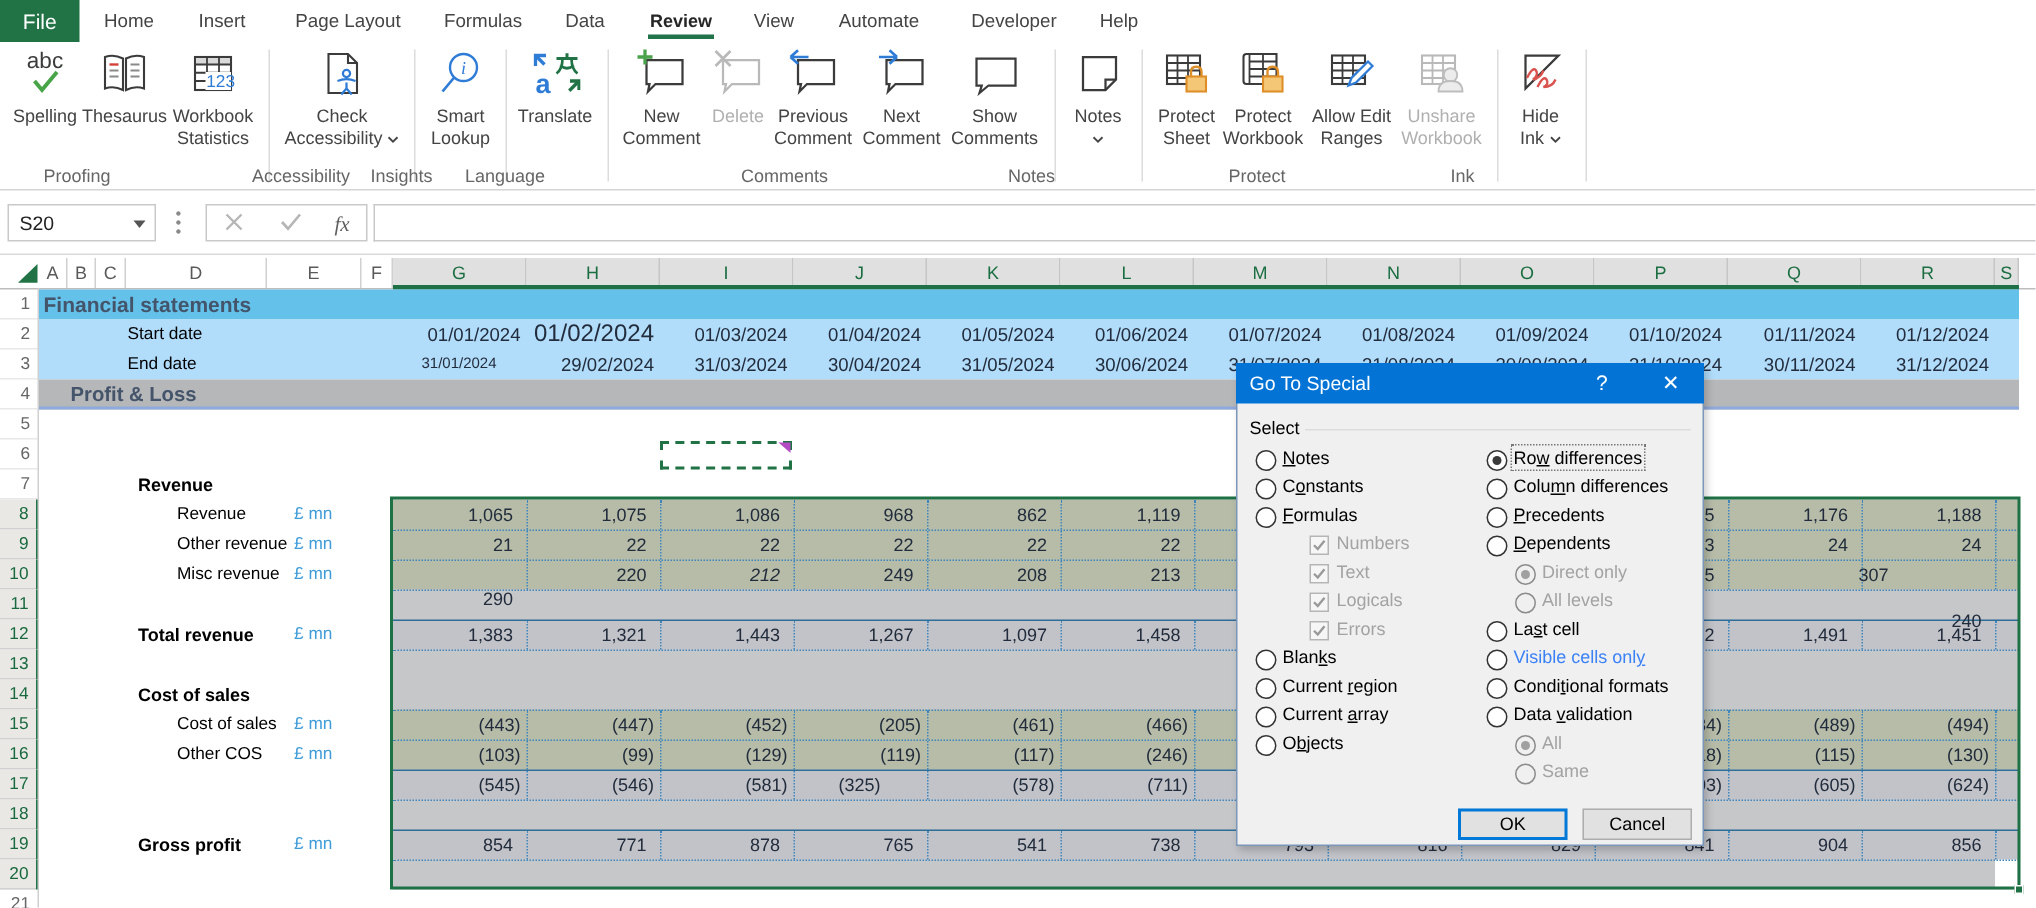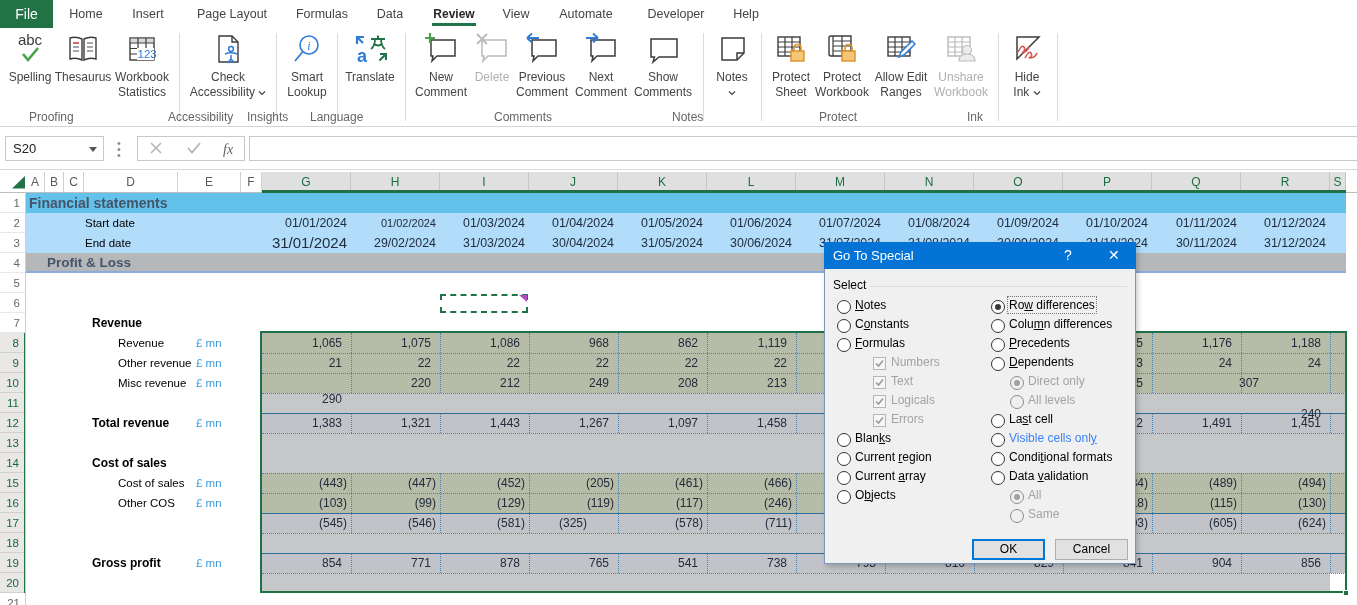--- a/index.html
+++ b/index.html
@@ -367,32 +367,32 @@
 <div class="lab" style="left:118px;top:493px">Other COS</div>
 <div class="lab bold" style="left:92px;top:553px">Gross profit</div>
 <div class="mn" style="left:196px;top:333px">£ mn</div>
 <div class="mn" style="left:196px;top:353px">£ mn</div>
 <div class="mn" style="left:196px;top:373px">£ mn</div>
 <div class="mn" style="left:196px;top:413px">£ mn</div>
 <div class="mn" style="left:196px;top:473px">£ mn</div>
 <div class="mn" style="left:196px;top:493px">£ mn</div>
 <div class="mn" style="left:196px;top:553px">£ mn</div>
 <div class="num" style="left:265px;top:213px;width:82px;font-size:12.4px;">01/01/2024</div>
-<div class="num" style="left:354px;top:213px;width:82px;font-size:11px;">01/02/2024</div>
+<div class="num" style="left:354px;top:213px;width:82px;font-size:16px;">01/02/2024</div>
 <div class="num" style="left:443px;top:213px;width:82px;font-size:12.4px;">01/03/2024</div>
 <div class="num" style="left:532px;top:213px;width:82px;font-size:12.4px;">01/04/2024</div>
 <div class="num" style="left:621px;top:213px;width:82px;font-size:12.4px;">01/05/2024</div>
 <div class="num" style="left:710px;top:213px;width:82px;font-size:12.4px;">01/06/2024</div>
 <div class="num" style="left:799px;top:213px;width:82px;font-size:12.4px;">01/07/2024</div>
 <div class="num" style="left:888px;top:213px;width:82px;font-size:12.4px;">01/08/2024</div>
 <div class="num" style="left:977px;top:213px;width:82px;font-size:12.4px;">01/09/2024</div>
 <div class="num" style="left:1066px;top:213px;width:82px;font-size:12.4px;">01/10/2024</div>
 <div class="num" style="left:1155px;top:213px;width:82px;font-size:12.4px;">01/11/2024</div>
 <div class="num" style="left:1244px;top:213px;width:82px;font-size:12.4px;">01/12/2024</div>
-<div class="num" style="left:265px;top:233px;width:82px;font-size:15px;">31/01/2024</div>
+<div class="num" style="left:265px;top:233px;width:82px;font-size:10px;text-align:center;">31/01/2024</div>
 <div class="num" style="left:354px;top:233px;width:82px;font-size:12.4px;">29/02/2024</div>
 <div class="num" style="left:443px;top:233px;width:82px;font-size:12.4px;">31/03/2024</div>
 <div class="num" style="left:532px;top:233px;width:82px;font-size:12.4px;">30/04/2024</div>
 <div class="num" style="left:621px;top:233px;width:82px;font-size:12.4px;">31/05/2024</div>
 <div class="num" style="left:710px;top:233px;width:82px;font-size:12.4px;">30/06/2024</div>
 <div class="num" style="left:799px;top:233px;width:82px;font-size:12.4px;">31/07/2024</div>
 <div class="num" style="left:888px;top:233px;width:82px;font-size:12.4px;">31/08/2024</div>
 <div class="num" style="left:977px;top:233px;width:82px;font-size:12.4px;">30/09/2024</div>
 <div class="num" style="left:1066px;top:233px;width:82px;font-size:12.4px;">31/10/2024</div>
 <div class="num" style="left:1155px;top:233px;width:82px;font-size:12.4px;">30/11/2024</div>
@@ -416,21 +416,21 @@
 <div class="num" style="left:621px;top:353px;width:77px;">22</div>
 <div class="num" style="left:710px;top:353px;width:77px;">22</div>
 <div class="num" style="left:799px;top:353px;width:77px;">23</div>
 <div class="num" style="left:888px;top:353px;width:77px;">23</div>
 <div class="num" style="left:977px;top:353px;width:77px;">23</div>
 <div class="num" style="left:1066px;top:353px;width:77px;">23</div>
 <div class="num" style="left:1155px;top:353px;width:77px;">24</div>
 <div class="num" style="left:1244px;top:353px;width:77px;">24</div>
 <div class="num" style="left:265px;top:373px;width:77px;margin-top:16px;">290</div>
 <div class="num" style="left:354px;top:373px;width:77px;">220</div>
-<div class="num" style="left:443px;top:373px;width:77px;">212</div>
+<div class="num" style="left:443px;top:373px;width:77px;font-style:italic;">212</div>
 <div class="num" style="left:532px;top:373px;width:77px;">249</div>
 <div class="num" style="left:621px;top:373px;width:77px;">208</div>
 <div class="num" style="left:710px;top:373px;width:77px;">213</div>
 <div class="num" style="left:799px;top:373px;width:77px;">250</div>
 <div class="num" style="left:888px;top:373px;width:77px;">260</div>
 <div class="num" style="left:977px;top:373px;width:77px;">270</div>
 <div class="num" style="left:1066px;top:373px;width:77px;">285</div>
 <div class="num" style="left:1182px;top:373px;width:77px;">307</div>
 <div class="num" style="left:1244px;top:392px;width:77px;margin-top:12px;">240</div>
 <div class="num" style="left:265px;top:413px;width:77px;">1,383</div>

